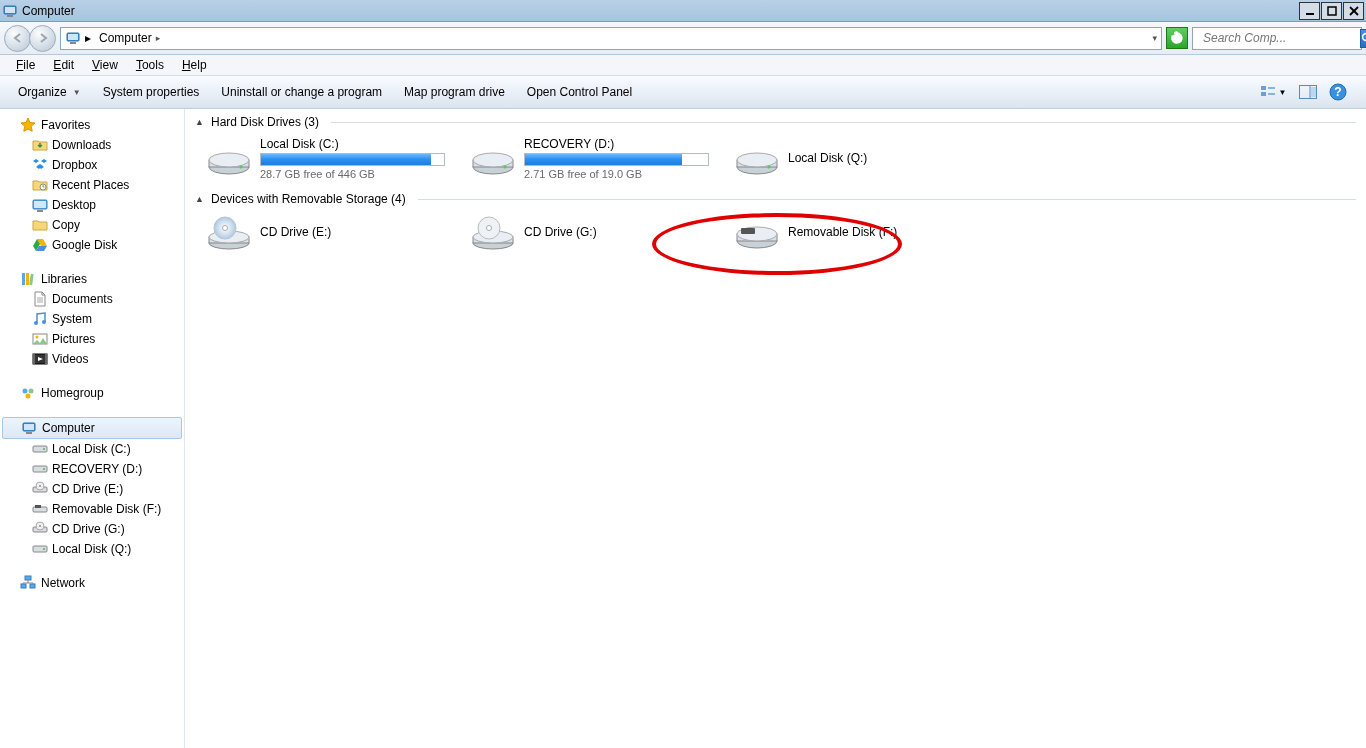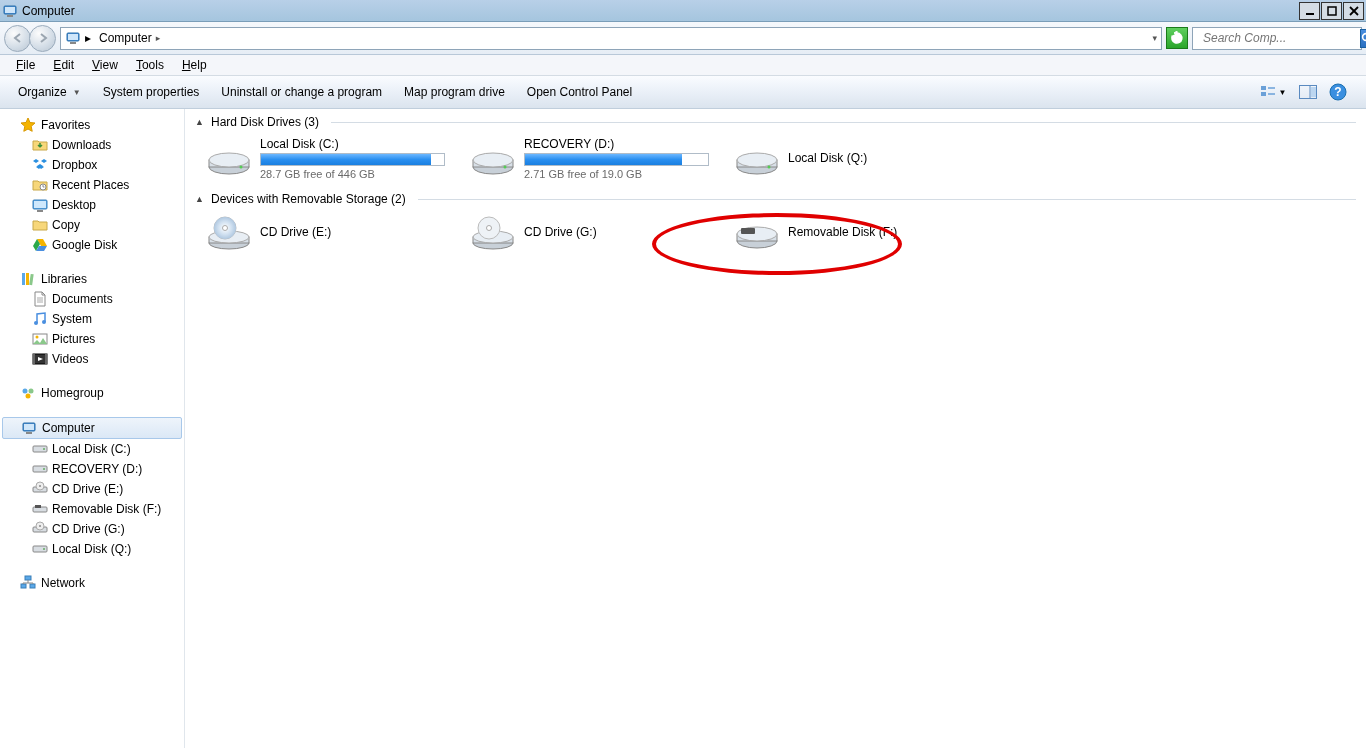--- a/index.html
+++ b/index.html
@@ -466,21 +466,21 @@
           <div class="dinfo">
             <div class="dname">Local Disk (Q:)</div>
           </div>
         </div>
       </div>
     </div>
 
     <div class="section">
       <div class="section-head">
         <span class="tri">▲</span>
-        <span>Devices with Removable Storage (2)</span>
+        <span>Devices with Removable Storage (4)</span>
         <div class="line"></div>
       </div>
       <div class="drives">
         <div class="drive">
           <span class="dicon"><svg width="45" height="38" viewBox="0 0 45 38">
                 <ellipse cx="22" cy="29" rx="20" ry="6" fill="#c8d0d8" stroke="#888"></ellipse>
                 <rect x="2" y="23" width="40" height="6" fill="#d8e0e8" stroke="#888"></rect>
                 <ellipse cx="22" cy="23" rx="20" ry="6" fill="#e8eef4" stroke="#aaa"></ellipse>
                 <circle cx="18" cy="14" r="11" fill="#eef2f6" stroke="#bbb"></circle>
                 <ellipse cx="18" cy="14" rx="11" ry="11" fill="url(#g1)"></ellipse>

